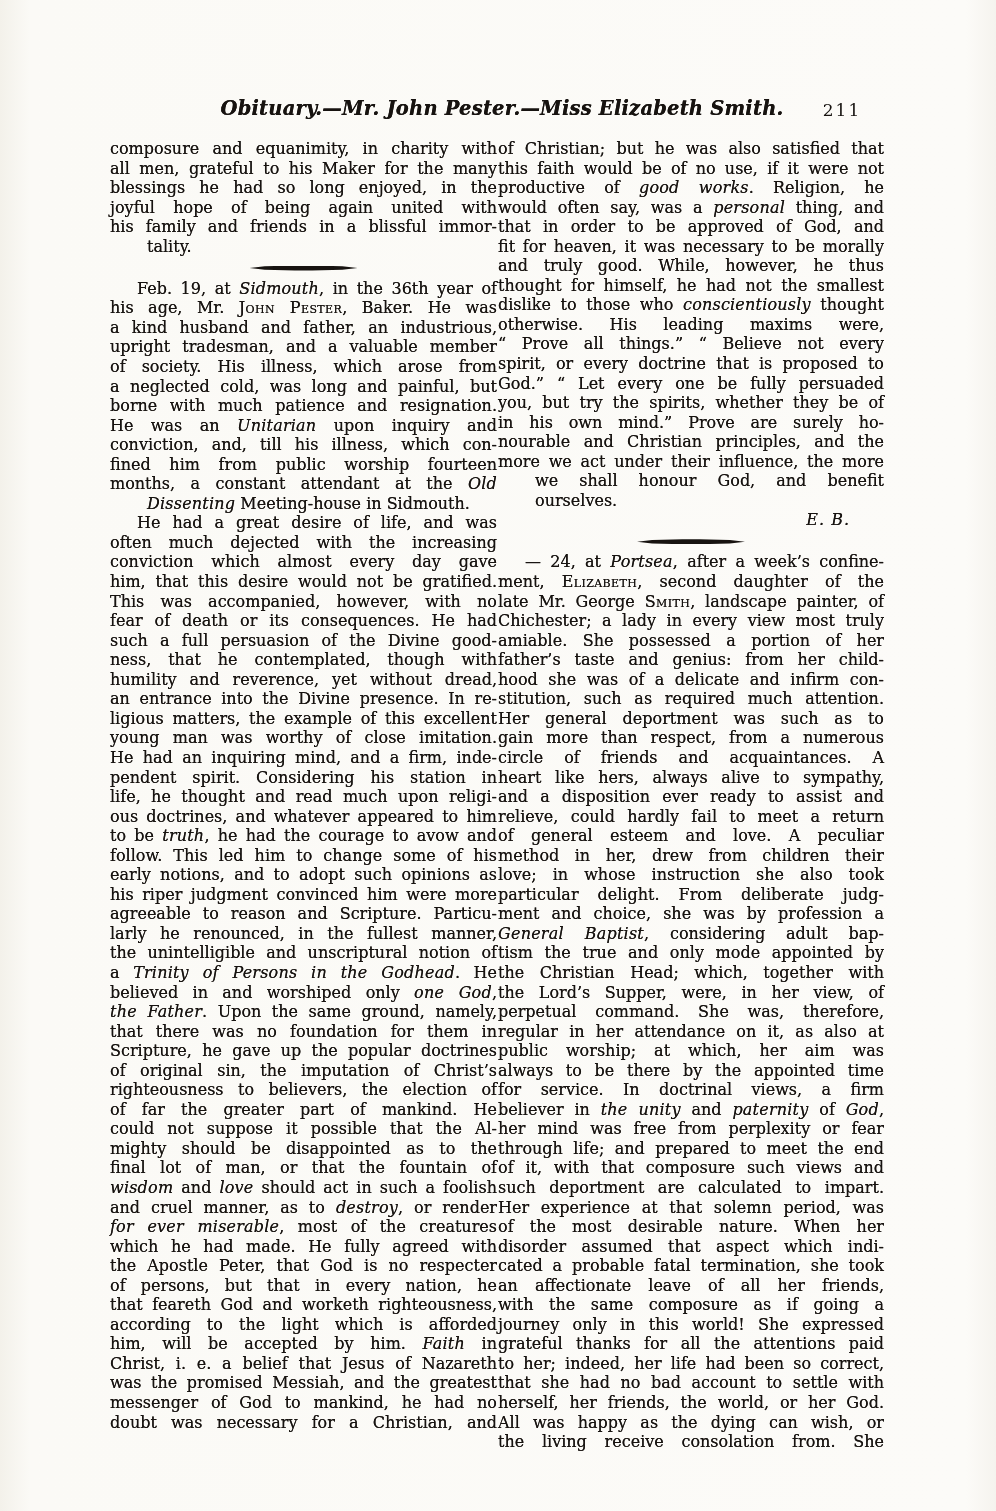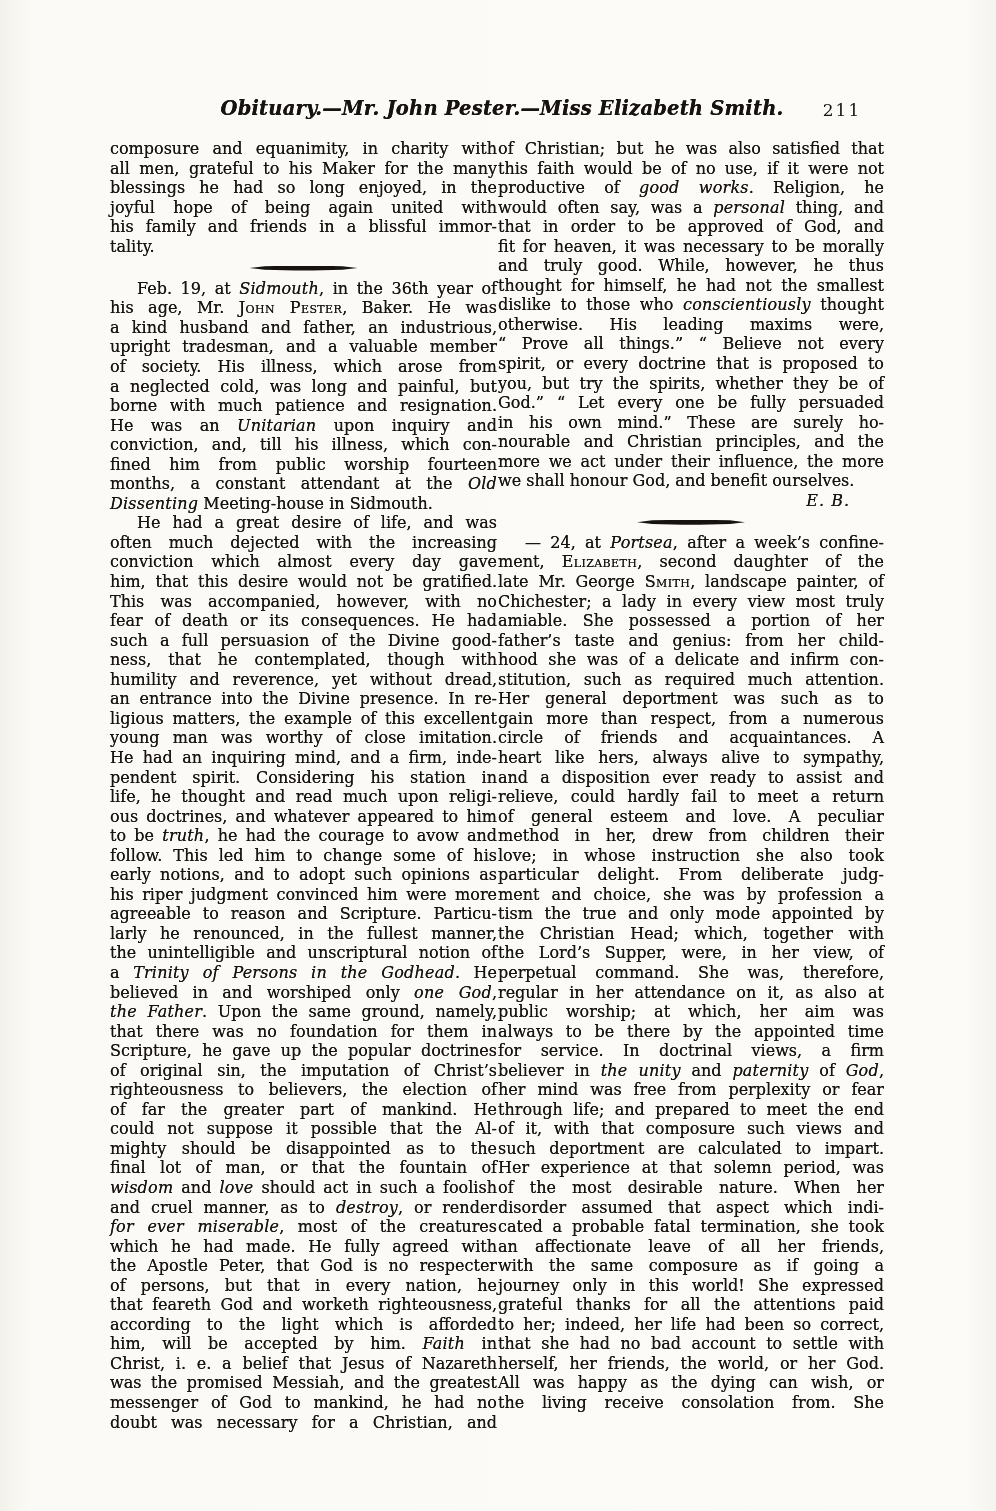--- a/index.html
+++ b/index.html
@@ -44,21 +44,21 @@
   }
   .col { font-size: 16px; }
   .line {
     line-height: 19.55px;
     text-align: justify;
     text-align-last: justify;
     text-justify: inter-word;
     white-space: normal;
     text-shadow: 0 0 0.55px rgba(23,19,16,0.85);
   }
-  .line.no-just-last { text-align-last: left; }
+  .line.no-just-last { text-align-last: left; margin-left: 37px; }
   .line.indent { text-indent: 27px; }
   .line.signature {
     text-align-last: right;
     padding-right: 34px;
     letter-spacing: 1px;
     font-style: italic;
   }
   .sc { font-variant: small-caps; letter-spacing: 0.4px; }
   i { letter-spacing: 0.2px; }
   .divider-row {
@@ -157,23 +157,23 @@
         <div class="line">productive of <i>good works</i>.  Religion, he</div>
         <div class="line">would often say, was a <i>personal</i> thing, and</div>
         <div class="line">that in order to be approved of God, and</div>
         <div class="line">fit for heaven, it was necessary to be morally</div>
         <div class="line">and truly good.  While, however, he thus</div>
         <div class="line">thought for himself, he had not the smallest</div>
         <div class="line">dislike to those who <i>conscientiously</i> thought</div>
         <div class="line">otherwise.  His leading maxims were,</div>
         <div class="line">“ Prove all things.”  “ Believe not every</div>
         <div class="line">spirit, or every doctrine that is proposed to</div>
+        <div class="line">God.”  “ Let every one be fully persuaded</div>
         <div class="line">you, but try the spirits, whether they be of</div>
-        <div class="line">God.”  “ Let every one be fully persuaded</div>
-        <div class="line">in his own mind.”  These are surely ho-</div>
+        <div class="line">in his own mind.”  Prove are surely ho-</div>
         <div class="line">nourable and Christian principles, and the</div>
         <div class="line">more we act under their influence, the more</div>
         <div class="line no-just-last">we shall honour God, and benefit ourselves.</div>
         <div class="line signature">E. B.</div>
         <div class="divider-row">
           <span class="divider-rule"></span>
         </div>
         <div class="line indent">— 24, at <i>Portsea</i>, after a week’s confine-</div>
         <div class="line">ment, <span class="sc">Elizabeth</span>, second daughter of the</div>
         <div class="line">late Mr. George <span class="sc">Smith</span>, landscape painter, of</div>
@@ -186,20 +186,21 @@
         <div class="line">gain more than respect, from a numerous</div>
         <div class="line">circle of friends and acquaintances.  A</div>
         <div class="line">heart like hers, always alive to sympathy,</div>
         <div class="line">and a disposition ever ready to assist and</div>
         <div class="line">relieve, could hardly fail to meet a return</div>
         <div class="line">of general esteem and love.  A peculiar</div>
         <div class="line">method in her, drew from children their</div>
         <div class="line">love; in whose instruction she also took</div>
         <div class="line">particular delight.  From deliberate judg-</div>
         <div class="line">ment and choice, she was by profession a</div>
+        <div class="line"><i>General Baptist</i>, considering adult bap-</div>
         <div class="line">tism the true and only mode appointed by</div>
         <div class="line">the Christian Head; which, together with</div>
         <div class="line">the Lord’s Supper, were, in her view, of</div>
         <div class="line">perpetual command.  She was, therefore,</div>
         <div class="line">regular in her attendance on it, as also at</div>
         <div class="line">public worship; at which, her aim was</div>
         <div class="line">always to be there by the appointed time</div>
         <div class="line">for service.  In doctrinal views, a firm</div>
         <div class="line">believer in <i>the unity</i> and <i>paternity</i> of <i>God</i>,</div>
         <div class="line">her mind was free from perplexity or fear</div>

